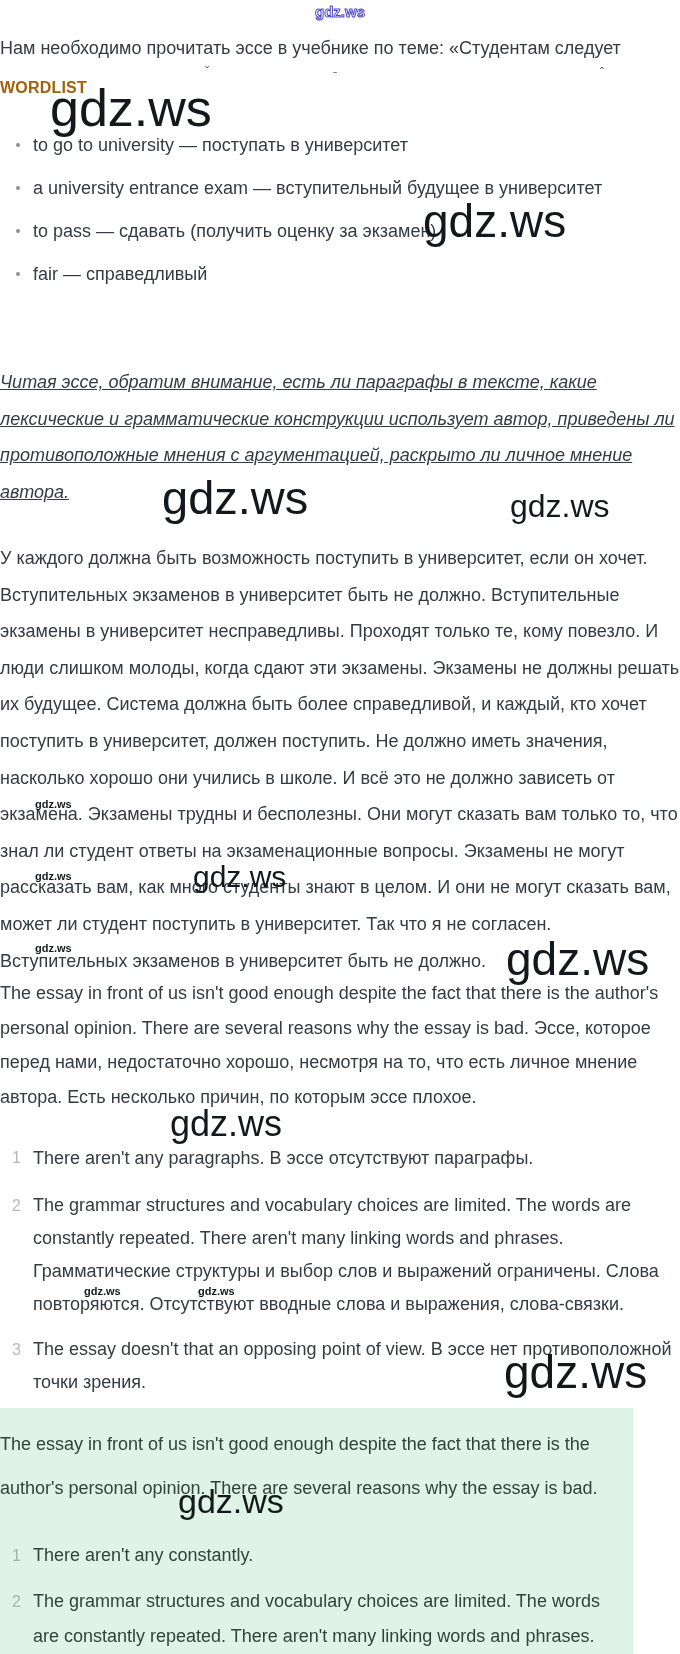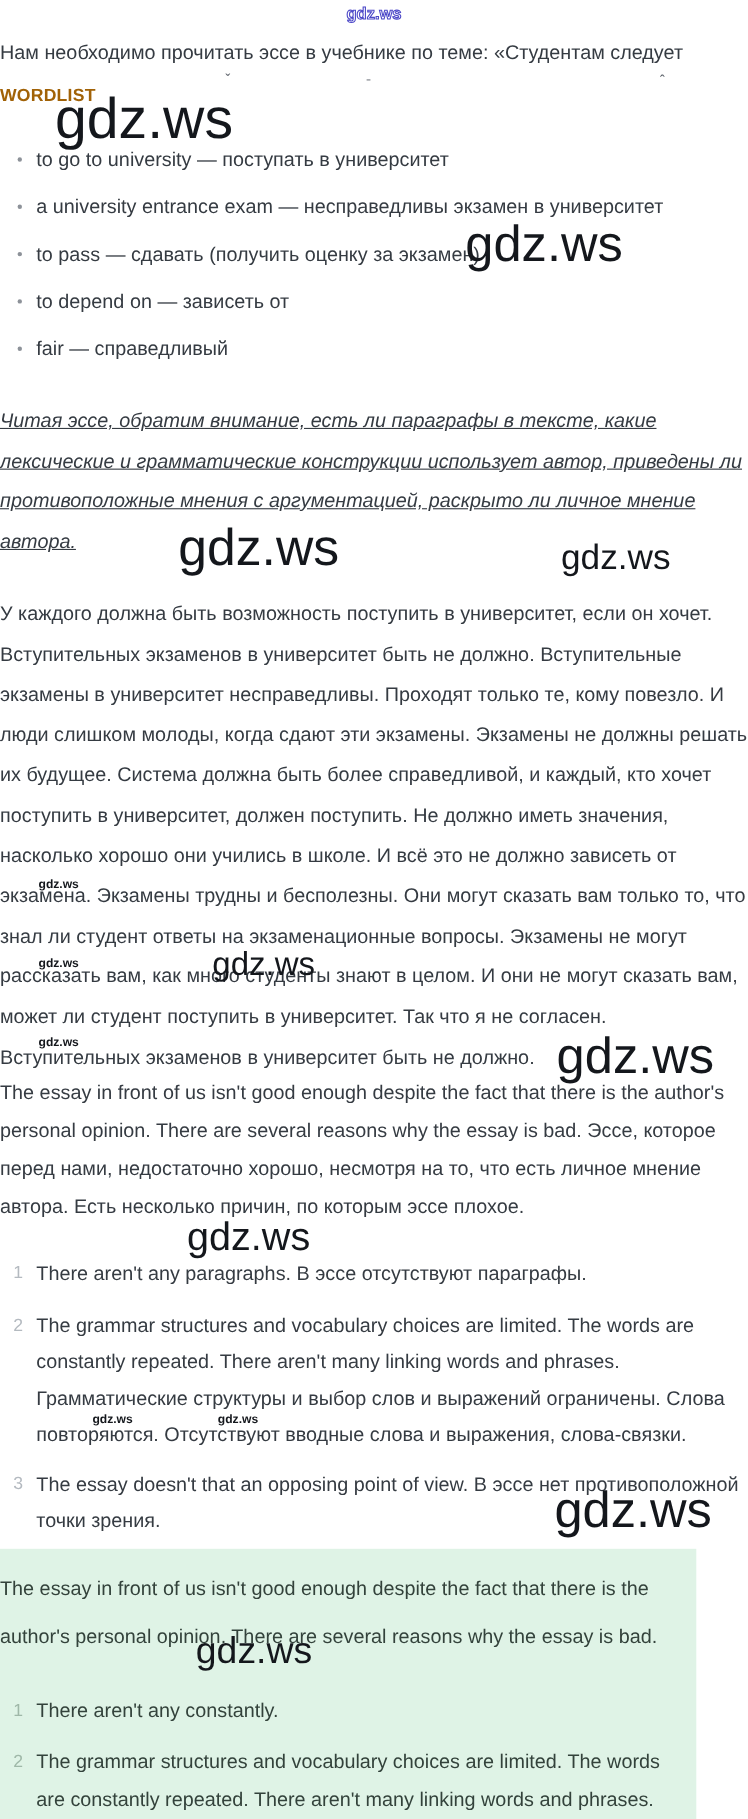--- a/index.html
+++ b/index.html
@@ -74,23 +74,22 @@
   <p class="abs intro-line" style="top:30px;">Нам необходимо прочитать эссе в учебнике по теме: «Студентам следует</p>
 
   <span class="frag" style="top:65px; left:205px;">ˇ</span>
   <span class="frag" style="top:70px; left:333px;">ˉ</span>
   <span class="frag" style="top:66px; left:600px;">ˆ</span>
 
   <h2 class="abs wordlist-h" style="top:79px;">WORDLIST</h2>
 
   <ul class="abs wordlist" style="top:124px;">
     <li><span class="dot"></span><span>to go to university — поступать в университет</span></li>
-    <li><span class="dot"></span><span>a university entrance exam — несправедливы экзамен в университет</span></li>
+    <li><span class="dot"></span><span>a university entrance exam — вступительный будущее в университет</span></li>
     <li><span class="dot"></span><span>to pass — сдавать (получить оценку за экзамен)</span></li>
-    <li><span class="dot"></span><span>to depend on — зависеть от</span></li>
     <li><span class="dot"></span><span>fair — справедливый</span></li>
   </ul>
 
   <p class="abs italic-note" style="top:364px;">Читая эссе, обратим внимание, есть ли параграфы в тексте, какие лексические и грамматические конструкции использует автор, приведены ли противоположные мнения с аргументацией, раскрыто ли личное мнение автора.</p>
 
   <p class="abs essay-ru" style="top:540px;">У каждого должна быть возможность поступить в университет, если он хочет. Вступительных экзаменов в университет быть не должно. Вступительные экзамены в университет несправедливы. Проходят только те, кому повезло. И люди слишком молоды, когда сдают эти экзамены. Экзамены не должны решать их будущее. Система должна быть более справедливой, и каждый, кто хочет поступить в университет, должен поступить. Не должно иметь значения, насколько хорошо они учились в школе. И всё это не должно зависеть от экзамена. Экзамены трудны и бесполезны. Они могут сказать вам только то, что знал ли студент ответы на экзаменационные вопросы. Экзамены не могут рассказать вам, как много студенты знают в целом. И они не могут сказать вам, может ли студент поступить в университет. Так что я не согласен. Вступительных экзаменов в университет быть не должно.</p>
 
   <p class="abs analysis" style="top:976px;">The essay in front of us isn't good enough despite the fact that there is the author's personal opinion. There are several reasons why the essay is bad. Эссе, которое перед нами, недостаточно хорошо, несмотря на то, что есть личное мнение автора. Есть несколько причин, по которым эссе плохое.</p>
 
   <ol class="abs reasons ol-white" style="top:1140px;">

